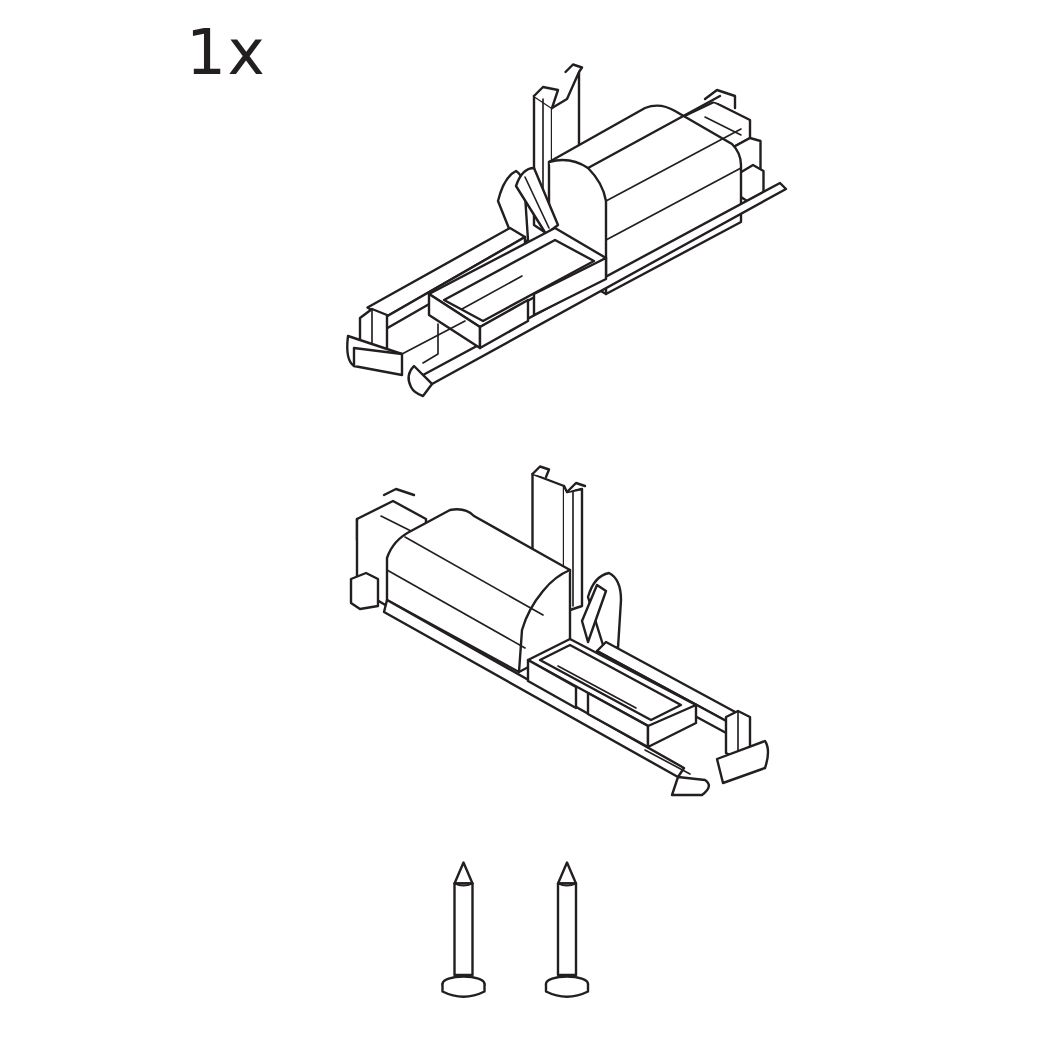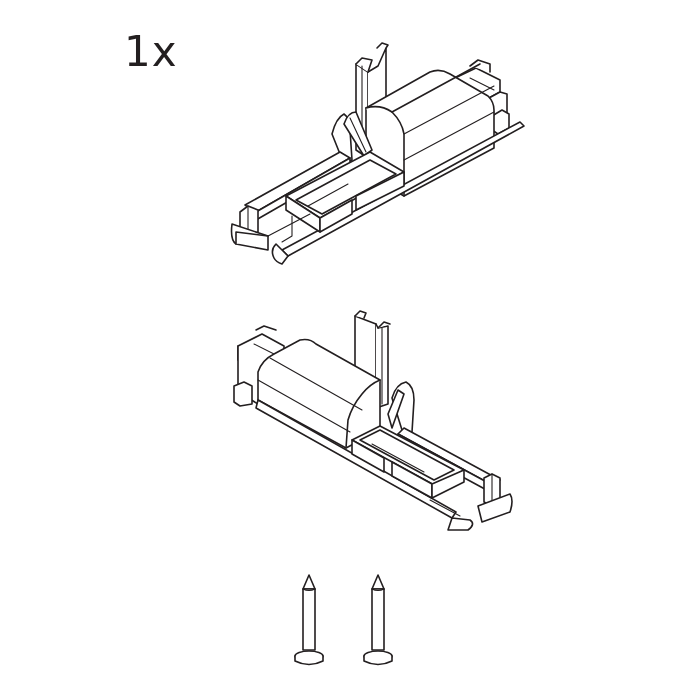--- a/index.html
+++ b/index.html
@@ -1,18 +1,18 @@
 <!DOCTYPE html>
 <html><head>
   <meta charset="utf-8">
   <style>
     html, body { margin: 0; padding: 0; background: #ffffff; }
     body { width: 700px; height: 700px; position: relative; overflow: hidden; }
     .qty {
-      position: absolute; left: 124px; top: 31px;
+      position: absolute; left: 124px; top: 14px;
       font-family: "DejaVu Sans", sans-serif;
       font-size: 42px; color: #231f20; letter-spacing: 1px; line-height: 1;
     }
     svg.art { position: absolute; left: 0; top: 0; }
     .ln { fill: #ffffff; stroke: #231f20; stroke-width: 1.6; stroke-linejoin: round; stroke-linecap: round; }
     .ln-thin { fill: none; stroke: #231f20; stroke-width: 1.1; stroke-linejoin: round; stroke-linecap: round; }
   </style>
 </head>
 <body>
 

